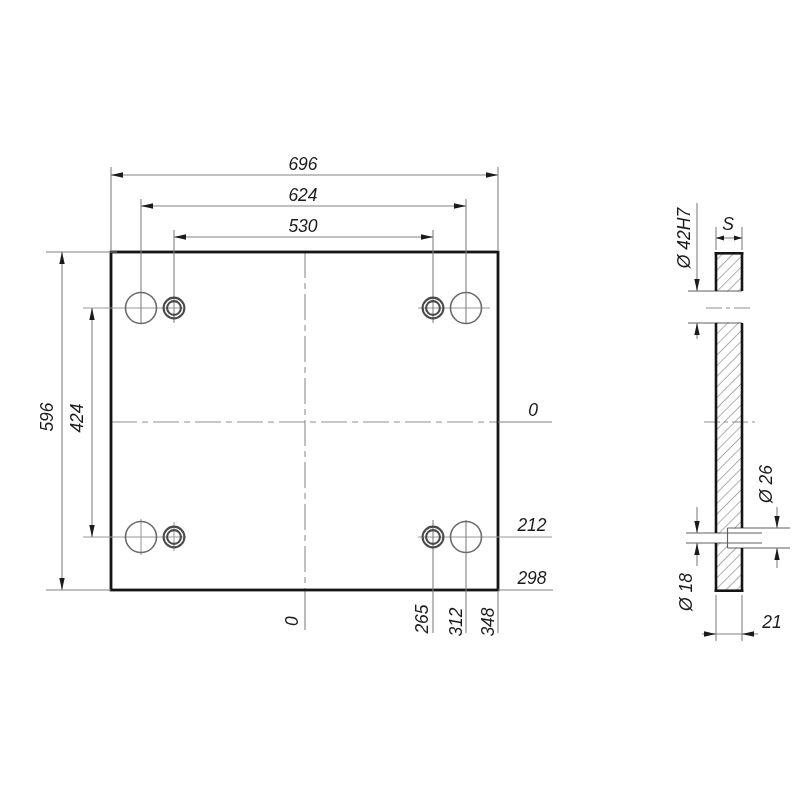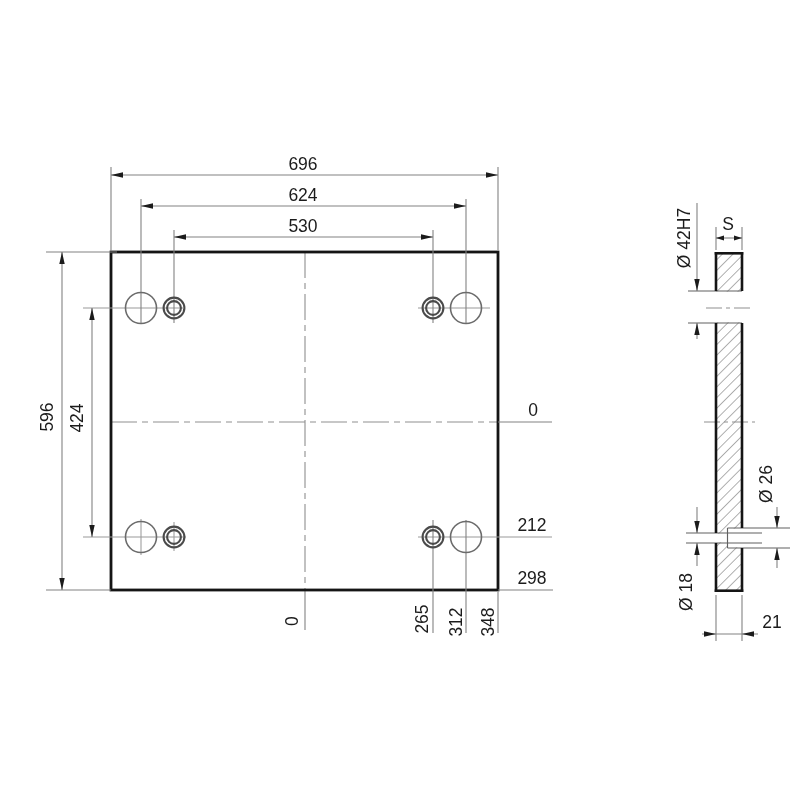--- a/index.html
+++ b/index.html
@@ -1,17 +1,17 @@
 <!DOCTYPE html>
 <html><head>
 <meta charset="utf-8">
 <style>
   html,body{margin:0;padding:0;background:#ffffff;}
   .page{position:relative;width:800px;height:800px;background:#ffffff;overflow:hidden;
-        font-family:"Liberation Sans", sans-serif;}
+        font-family:"Liberation Sans", sans-serif;font-style:italic;}
   svg text{font-family:"Liberation Sans", sans-serif;font-size:17.5px;fill:#1b1b1b;}
   .thin{stroke:#828282;stroke-width:1.1;fill:none;}
   .cross{stroke:#9a9a9a;stroke-width:1.05;fill:none;}
   .holeline{stroke:#606060;stroke-width:1.15;fill:none;}
   .center{stroke:#8f8f8f;stroke-width:1.1;fill:none;stroke-dasharray:26 5 6 5;}
   .center2{stroke:#8f8f8f;stroke-width:1.1;fill:none;stroke-dasharray:16 4 4 4;}
   .outline{stroke:#151515;stroke-width:2.8;fill:none;}
   .soutline{stroke:#151515;stroke-width:2.6;fill:none;}
   .arrow{fill:#1b1b1b;stroke:none;}
 </style>

